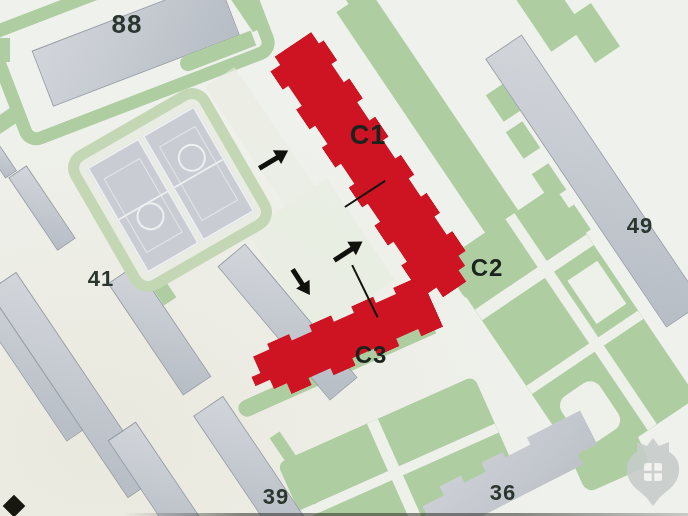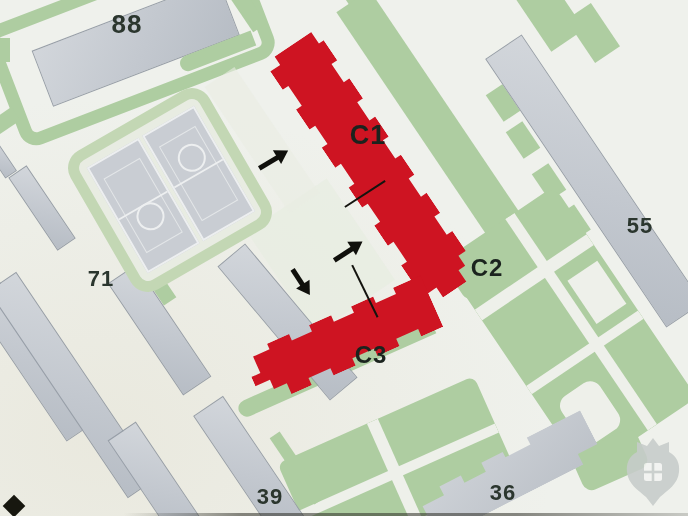--- a/index.html
+++ b/index.html
@@ -123,23 +123,23 @@
   <div class="arrow" style="left:334px;top:252px;width:34px;transform:rotate(-33deg);">
     <div class="shaft"></div>
       <div class="head"></div>
   </div>
   <div class="arrow" style="left:293px;top:261px;width:31px;transform:rotate(57deg);">
     <div class="shaft"></div>
       <div class="head"></div>
   </div>
 
   <div class="num-label" style="left:127px;top:24px;font-size:26px;">88</div>
-  <div class="num-label" style="left:101px;top:279px;">71</div>
-  <div class="num-label" style="left:640px;top:226px;">55</div>
-  <div class="num-label" style="left:270px;top:497px;">39</div>
+  <div class="num-label" style="left:101px;top:279px;">41</div>
+  <div class="num-label" style="left:640px;top:226px;">49</div>
+  <div class="num-label" style="left:276px;top:497px;">39</div>
   <div class="num-label" style="left:503px;top:493px;">36</div>
 
   <div class="sec-label" style="left:368px;top:99px;font-size:27px;margin-top:36px;">C1</div>
   <div class="sec-label" style="left:487px;top:268px;">C2</div>
   <div class="sec-label" style="left:371px;top:355px;">C3</div>
 
   <div class="abs" style="left:624px;top:435px;width:58px;height:74px;opacity:.88;">
     <svg width="58" height="74" viewBox="0 0 58 74" xmlns="http://www.w3.org/2000/svg">
       <path d="M29 3 L35 11 L45 7 L45 17 C53 21 56 29 55 37 C54 49 44 55 36 62 L29 71 L22 62 C14 55 4 49 3 37 C2 29 5 21 13 17 L13 7 L23 11 Z" fill="#c7ccca"></path>
       <rect x="20" y="28" width="18" height="18" rx="2.5" fill="#f3f4f2"></rect>

